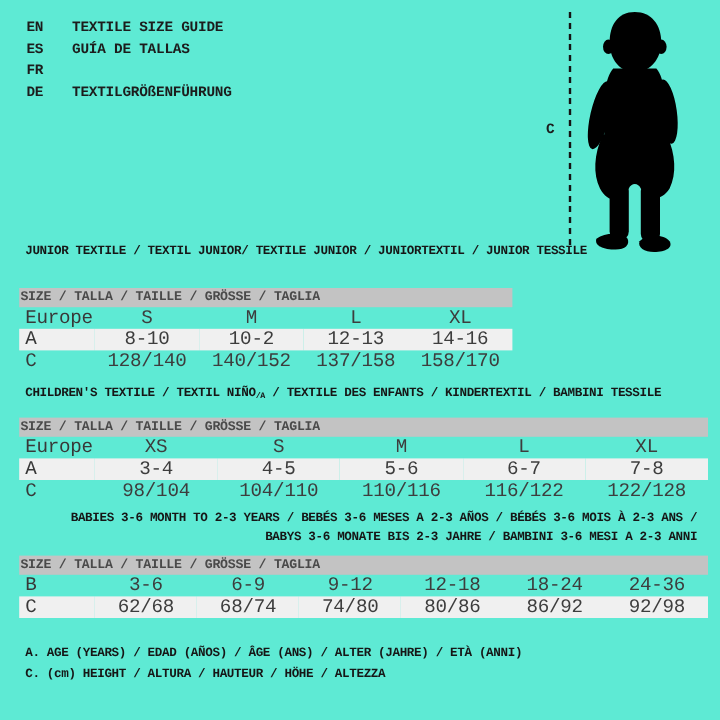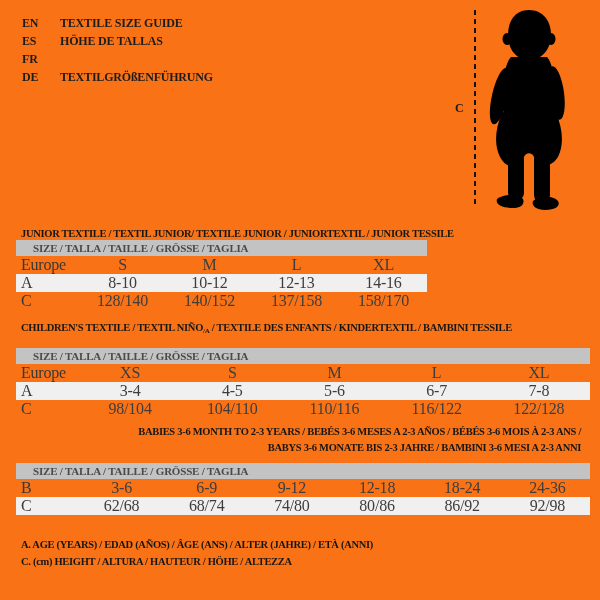--- a/index.html
+++ b/index.html
@@ -1,39 +1,39 @@
 <!DOCTYPE html>
 <html><head>
 <meta charset="utf-8">
 <style>
   html,body{margin:0;padding:0;background:#fff;}
   .canvas{
-    position:relative;width:600px;height:600px;background:#f97316;overflow:hidden;
-    font-family:Liberation Serif, serif;color:#1c1c1c;
+    position:relative;width:600px;height:600px;background:#5eead4;overflow:hidden;
+    font-family:Liberation Mono, monospace;color:#1c1c1c;
   }
   
   .lang-list{position:absolute;left:22px;top:14px;}
   .lang-row{display:flex;height:18px;line-height:18px;font-size:12px;font-weight:700;letter-spacing:-0.2px;}
   .lang-code{width:38px;flex:0 0 38px;}
   
   .measure-line{
     position:absolute;left:474px;top:10px;width:2px;height:198px;
     background:repeating-linear-gradient(to bottom,#141414 0 5px,transparent 5px 9px);
   }
   .measure-label{position:absolute;left:455px;top:101px;font-size:12px;font-weight:700;}
   .baby-svg{position:absolute;left:487px;top:7px;}
   
   .tbl-title{position:absolute;left:21px;font-size:10.5px;font-weight:700;letter-spacing:-0.3px;white-space:nowrap;color:#161616;}
   .tbl-title .subscript{font-size:7px;vertical-align:-2px;font-weight:700;}
   .tbl-title.two-line{line-height:16px;white-space:normal;width:560px;text-align:right;}
   
   .tblwrap{position:absolute;left:16px;}
   .size-bar{
     height:16px;line-height:16px;background:#c3c3c3;color:#4a4a4a;
-    font-size:11px;font-weight:700;letter-spacing:-0.2px;padding-left:17px;box-sizing:border-box;
+    font-size:11px;font-weight:700;letter-spacing:-0.2px;padding-left:1px;box-sizing:border-box;
   }
   table.sizes{border-collapse:collapse;table-layout:fixed;}
   table.sizes td{
     height:15px;padding:0;font-size:16px;color:#3d3d3d;text-align:center;
     letter-spacing:-0.2px;vertical-align:middle;
   }
   table.sizes td.rowlabel{text-align:left;padding-left:5px;color:#383838;}
   table.sizes tr.shaded{background:#f0f0f0;}
   
   .notes{position:absolute;left:21px;top:537px;font-size:10.5px;font-weight:700;letter-spacing:-0.3px;line-height:16.5px;color:#161616;}
@@ -43,21 +43,21 @@
 
 <div class="canvas">
 
   <div class="lang-list">
     <div class="lang-row">
       <span class="lang-code">EN</span>
       <span class="lang-text">TEXTILE SIZE GUIDE</span>
     </div>
     <div class="lang-row">
       <span class="lang-code">ES</span>
-      <span class="lang-text">HÖHE DE TALLAS</span>
+      <span class="lang-text">GUÍA DE TALLAS</span>
     </div>
     <div class="lang-row">
       <span class="lang-code">FR</span>
     </div>
     <div class="lang-row">
       <span class="lang-code">DE</span>
       <span class="lang-text">TEXTILGRÖßENFÜHRUNG</span>
     </div>
   </div>
 
@@ -72,21 +72,21 @@
       <ellipse cx="13" cy="89" rx="8" ry="29" transform="rotate(13 13 89)"></ellipse>
       <ellipse cx="69" cy="86" rx="8" ry="27" transform="rotate(-8 69 86)"></ellipse>
       <path d="M15 106 C32 96 52 96 69 106 C76 122 77 138 71 150 C63 162 52 160 47 150 C45 145 39 145 37 150 C32 162 20 163 13 150 C7 138 8 122 15 106 Z"></path>
       <rect x="21" y="145" width="16" height="48" rx="7"></rect>
       <rect x="47" y="145" width="16" height="50" rx="7"></rect>
       <path d="M10 192 C18 186 32 187 36 192 C38 197 34 201 26 201 C16 201 8 198 10 192 Z"></path>
       <path d="M46 194 C52 188 66 188 71 194 C74 199 68 203 58 203 C50 203 44 199 46 194 Z"></path>
     </g>
   </svg>
 
-  <div class="tbl-title" style="top:228px;text-align:right;">JUNIOR TEXTILE / TEXTIL JUNIOR/ TEXTILE JUNIOR / JUNIORTEXTIL / JUNIOR TESSILE</div>
+  <div class="tbl-title" style="top:204px;text-align:right;">JUNIOR TEXTILE / TEXTIL JUNIOR/ TEXTILE JUNIOR / JUNIORTEXTIL / JUNIOR TESSILE</div>
   <div class="tblwrap" style="top:240px;width:411px;">
     <div class="size-bar">SIZE / TALLA / TAILLE / GRÖSSE / TAGLIA</div>
     <table class="sizes" style="width:411px;">
       <colgroup>
           <col style="width:63px">
           <col>
           <col>
           <col>
           <col>
         </colgroup>
@@ -94,21 +94,21 @@
           <tr>
         <td class="rowlabel">Europe</td>
         <td>S</td>
         <td>M</td>
         <td>L</td>
         <td>XL</td>
       </tr>
       <tr class="shaded">
         <td class="rowlabel">A</td>
         <td>8-10</td>
-        <td>10-12</td>
+        <td>10-2</td>
         <td>12-13</td>
         <td>14-16</td>
       </tr>
       <tr>
         <td class="rowlabel">C</td>
         <td>128/140</td>
         <td>140/152</td>
         <td>137/158</td>
         <td>158/170</td>
       </tr>

